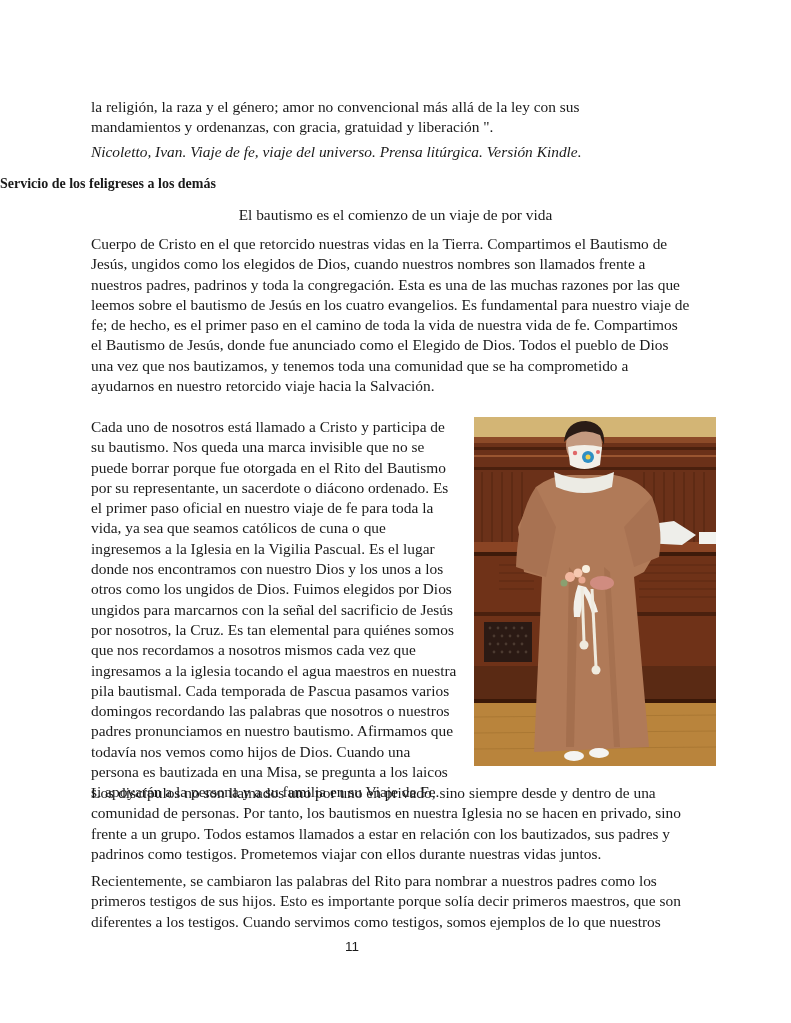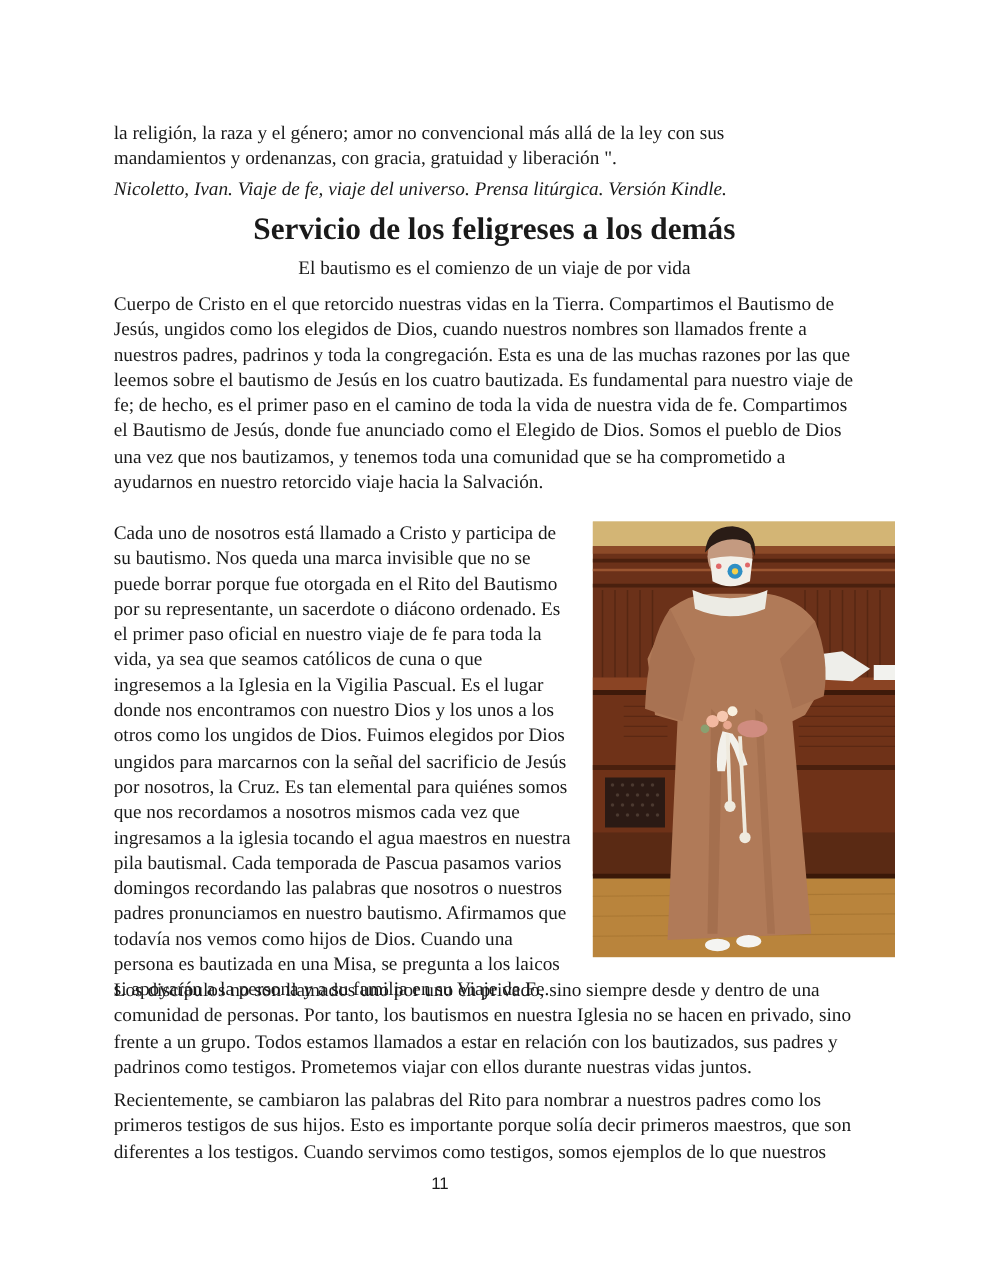--- a/index.html
+++ b/index.html
@@ -39,23 +39,23 @@
       font-style: italic;
       font-size: 15.4px;
       line-height: 20px;
       white-space: nowrap;
     }
     .heading {
       position: absolute;
       left: 0;
       width: 791px;
       top: 172px;
-      text-align: center;
+      text-align: left;
       font-weight: bold;
-      font-size: 25px;
+      font-size: 14px;
       line-height: 24px;
     }
     .subheading {
       position: absolute;
       left: 0;
       width: 791px;
       top: 205px;
       text-align: center;
       font-size: 15.4px;
       line-height: 20px;
@@ -93,23 +93,23 @@
   <div class="citation">Nicoletto, Ivan. Viaje de fe, viaje del universo. Prensa litúrgica. Versión Kindle.</div>
 
   <div class="heading">Servicio de los feligreses a los demás</div>
 
   <div class="subheading">El bautismo es el comienzo de un viaje de por vida</div>
 
   <div class="text" style="left:91px; top:234px;">
     <span class="line">Cuerpo de Cristo en el que retorcido nuestras vidas en la Tierra. Compartimos el Bautismo de</span>
     <span class="line">Jesús, ungidos como los elegidos de Dios, cuando nuestros nombres son llamados frente a</span>
     <span class="line">nuestros padres, padrinos y toda la congregación. Esta es una de las muchas razones por las que</span>
-    <span class="line">leemos sobre el bautismo de Jesús en los cuatro bautizada. Es fundamental para nuestro viaje de</span>
+    <span class="line">leemos sobre el bautismo de Jesús en los cuatro evangelios. Es fundamental para nuestro viaje de</span>
     <span class="line">fe; de hecho, es el primer paso en el camino de toda la vida de nuestra vida de fe. Compartimos</span>
-    <span class="line">el Bautismo de Jesús, donde fue anunciado como el Elegido de Dios. Somos el pueblo de Dios</span>
+    <span class="line">el Bautismo de Jesús, donde fue anunciado como el Elegido de Dios. Todos el pueblo de Dios</span>
     <span class="line">una vez que nos bautizamos, y tenemos toda una comunidad que se ha comprometido a</span>
     <span class="line">ayudarnos en nuestro retorcido viaje hacia la Salvación.</span>
   </div>
 
   <div class="text" style="left:91px; top:417px;">
     <span class="line">Cada uno de nosotros está llamado a Cristo y participa de</span>
     <span class="line">su bautismo. Nos queda una marca invisible que no se</span>
     <span class="line">puede borrar porque fue otorgada en el Rito del Bautismo</span>
     <span class="line">por su representante, un sacerdote o diácono ordenado. Es</span>
     <span class="line">el primer paso oficial en nuestro viaje de fe para toda la</span>

